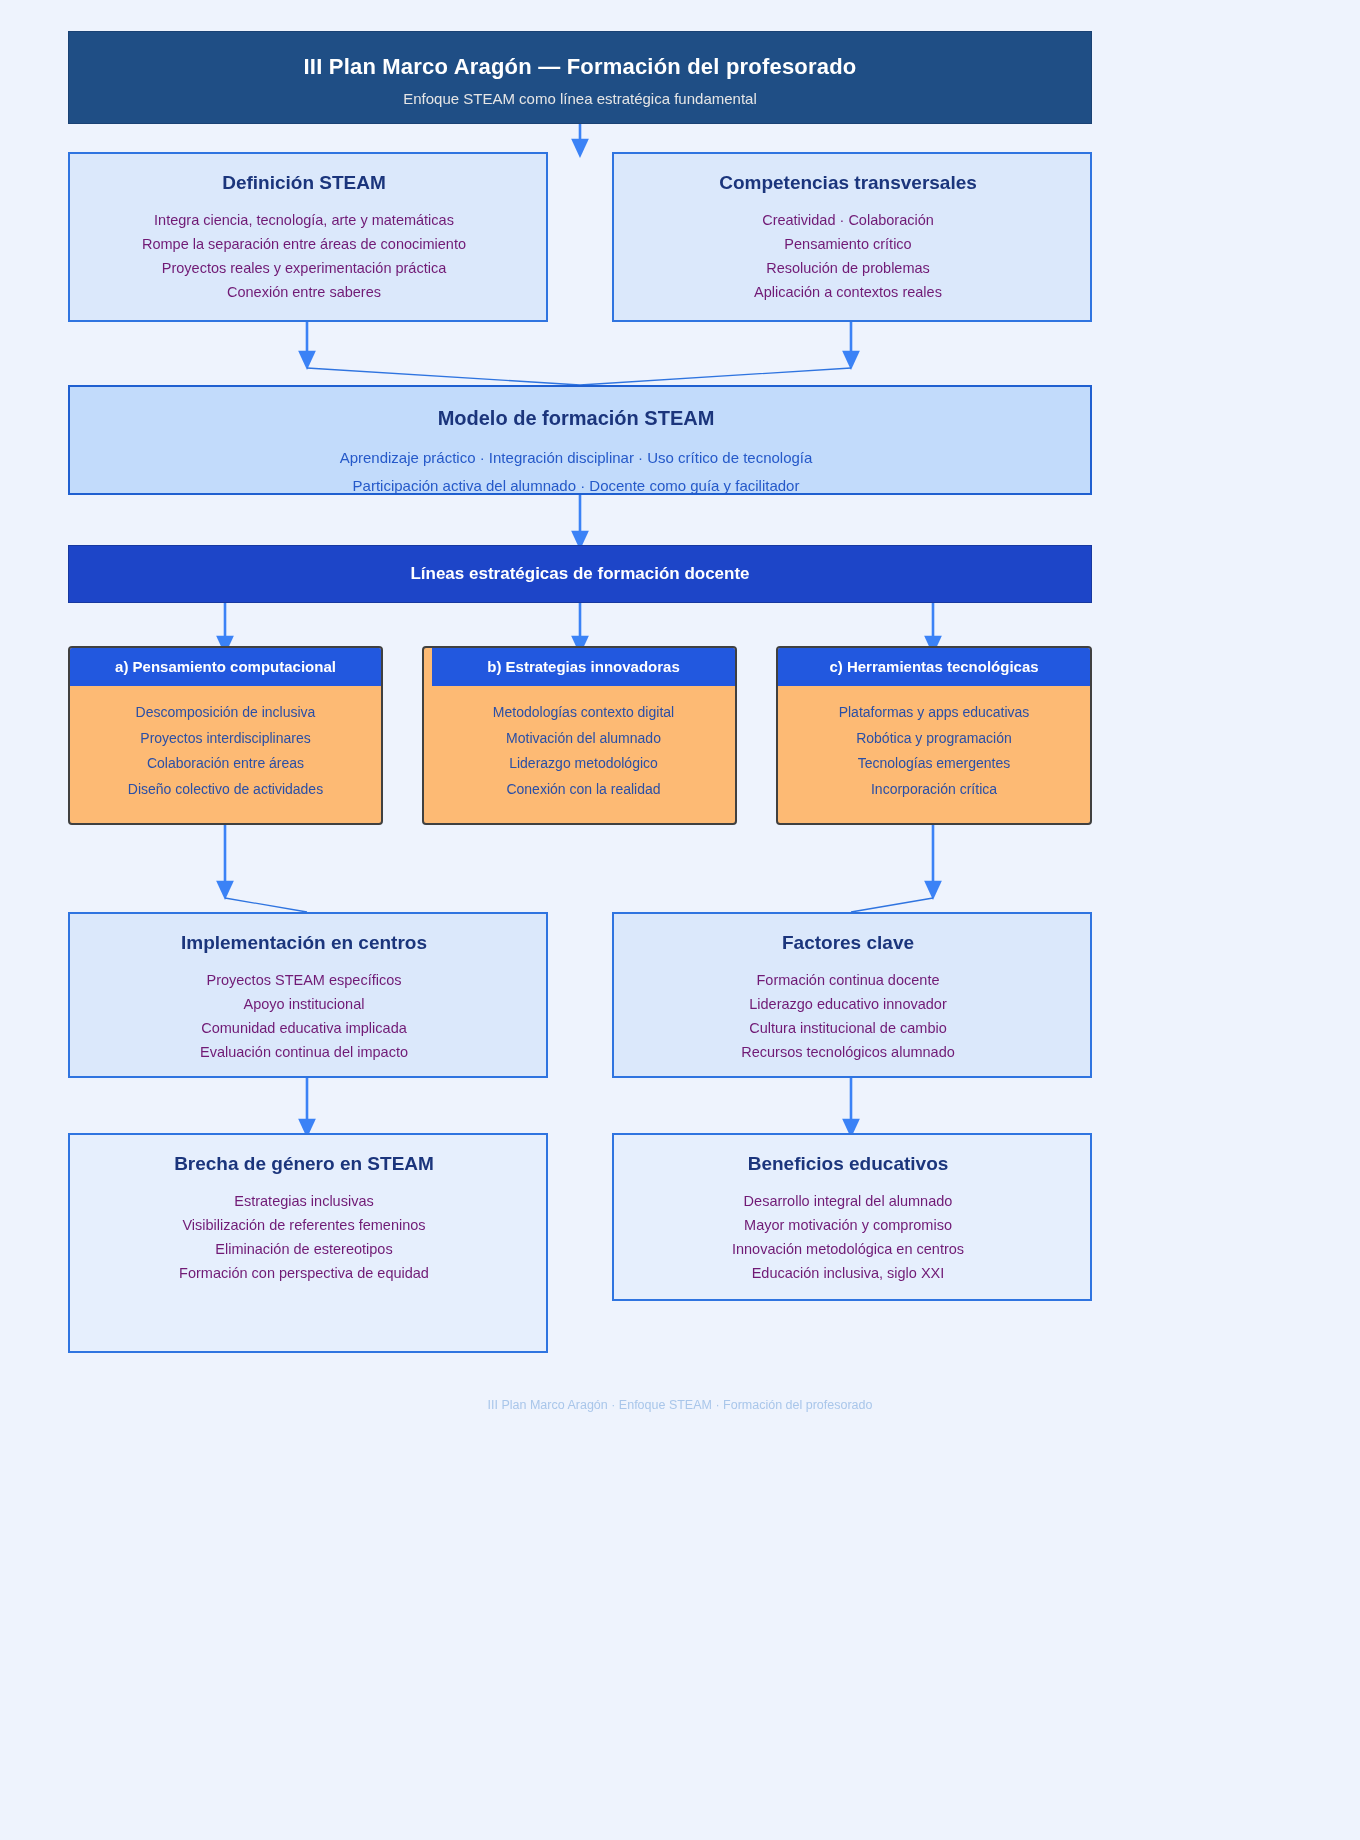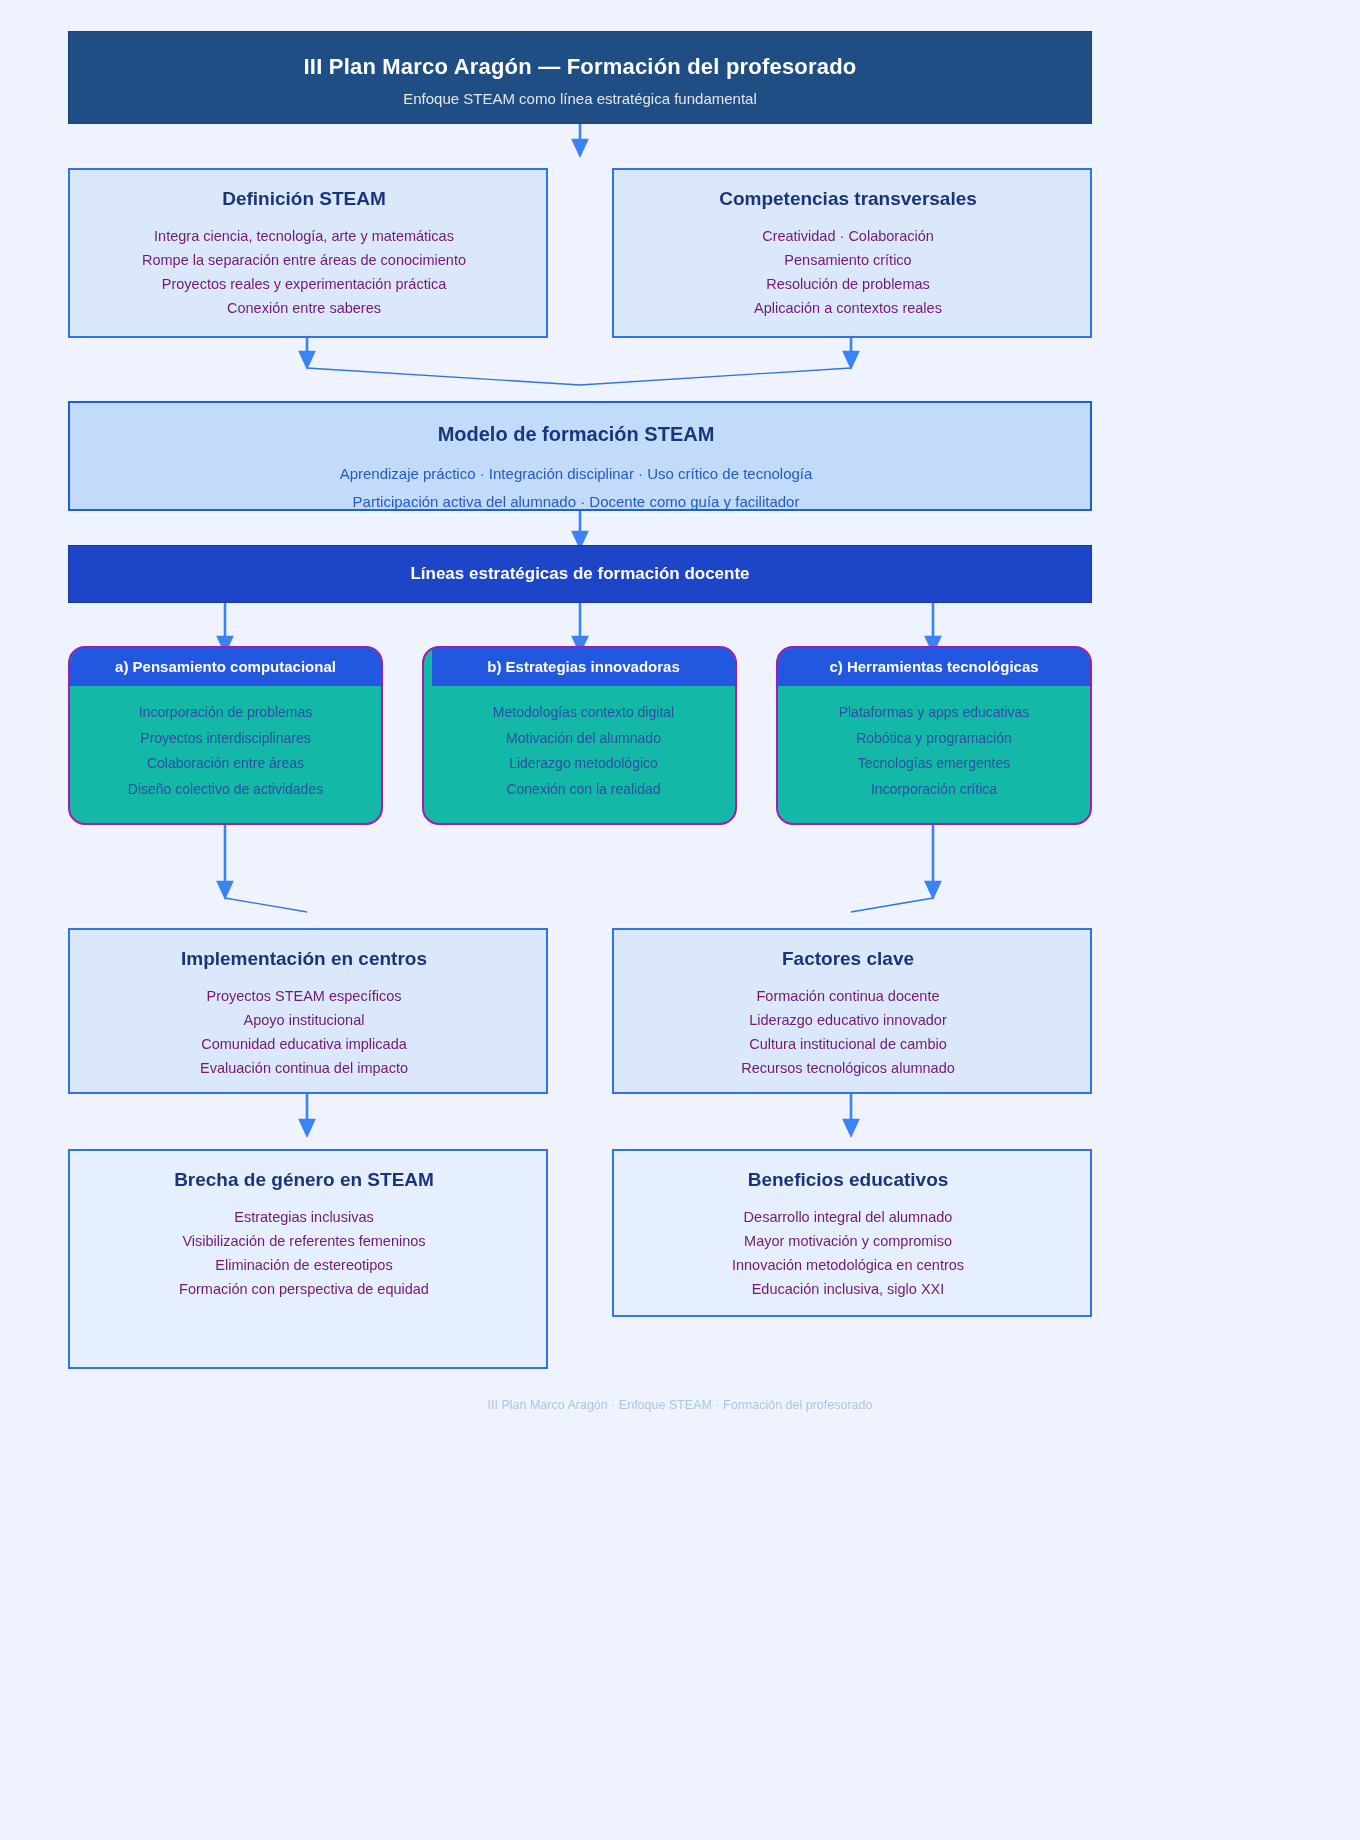--- a/index.html
+++ b/index.html
@@ -62,21 +62,20 @@
   .banner-blue .b-title {
     font-size: 17px;
     font-weight: bold;
   }
 
   
   .card {
     background: #dbe8fb;
     border: 2px solid #2f74e0;
     padding: 18px 24px 14px 16px;
-    margin-top: 16px;
   }
   .card.pale {
     background: #e6effd;
   }
   .card.strong {
     background: #c2dbfb;
     border-color: #1f5fd0;
   }
   .card h3 {
     margin: 0 0 14px 0;
@@ -93,23 +92,23 @@
     color: #2559c9;
     line-height: 28px;
     font-size: 15px;
   }
   .card.strong h3 { font-size: 20px; }
 
   
   .colcard {
     position: absolute;
     box-sizing: border-box;
-    border-radius: 17px;
-    border: 2px solid #a21caf;
-    background: #14b8a6;
+    border-radius: 4px;
+    border: 2px solid #404040;
+    background: #fdba74;
     overflow: hidden;
   }
   .colcard .head {
     background: #2258df;
     color: #ffffff;
     font-size: 15px;
     font-weight: bold;
     text-align: center;
     padding: 10px 6px 11px 6px;
   }
@@ -195,21 +194,21 @@
     <div class="line">Participación activa del alumnado · Docente como guía y facilitador</div>
   </div>
 
   <div class="node banner-blue" style="left:68px; top:545px; width:1024px; height:58px;">
     <div class="b-title">Líneas estratégicas de formación docente</div>
   </div>
 
   <div class="colcard" style="left:68px; top:646px; width:315px; height:179px;">
     <div class="head">a) Pensamiento computacional</div>
     <div class="body">
-      <div class="line">Incorporación de problemas</div>
+      <div class="line">Descomposición de inclusiva</div>
       <div class="line">Proyectos interdisciplinares</div>
       <div class="line">Colaboración entre áreas</div>
       <div class="line">Diseño colectivo de actividades</div>
     </div>
   </div>
 
   <div class="colcard" style="left:422px; top:646px; width:315px; height:179px;padding-left:8px;">
     <div class="head">b) Estrategias innovadoras</div>
     <div class="body">
       <div class="line">Metodologías contexto digital</div>

